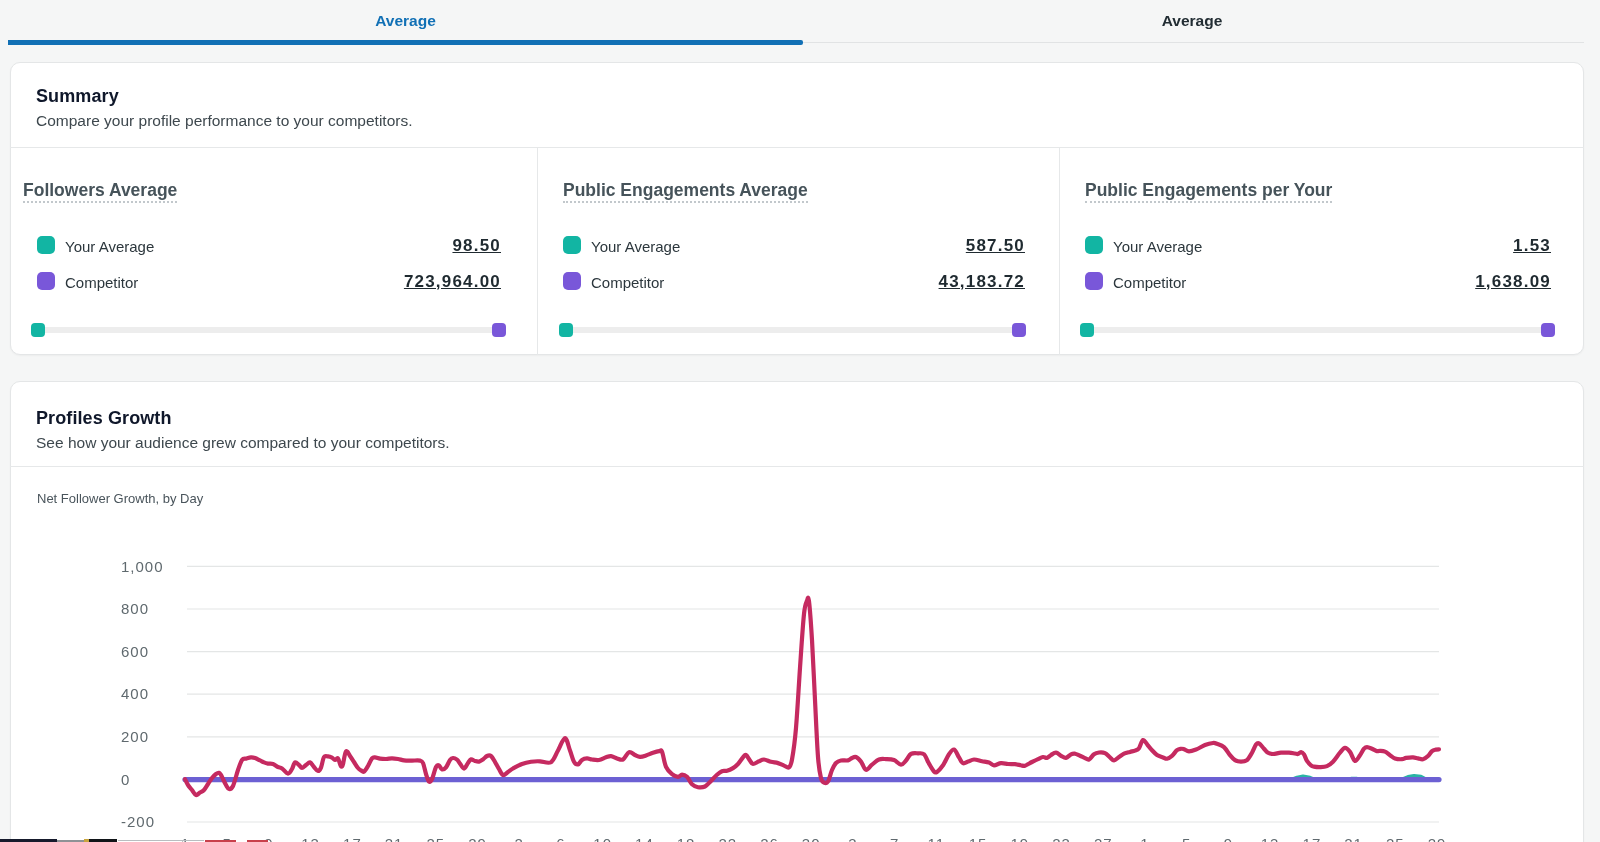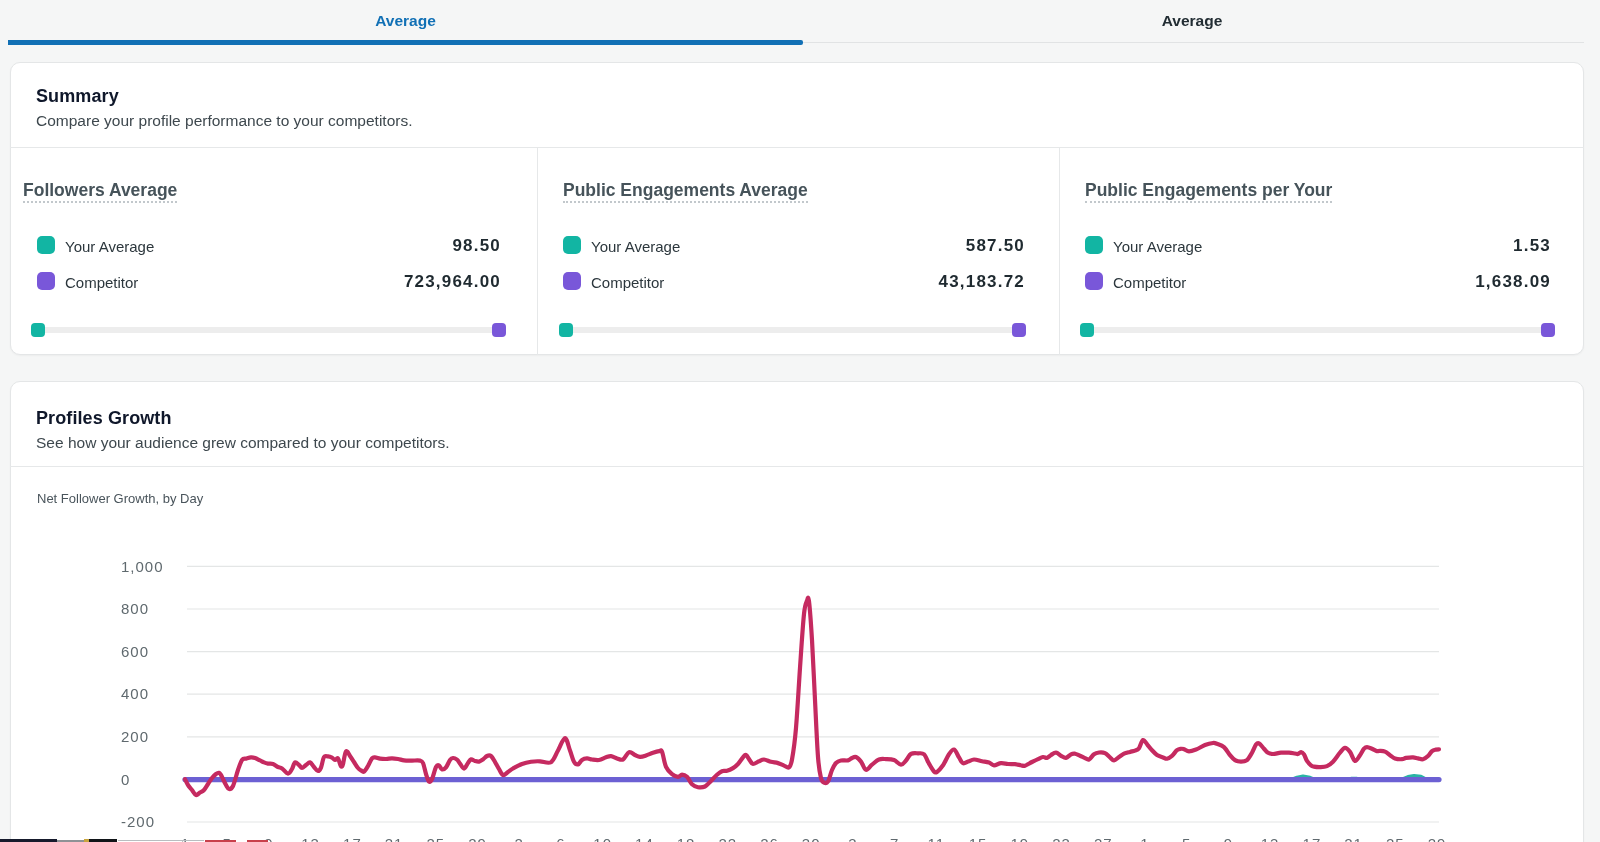--- a/index.html
+++ b/index.html
@@ -19,21 +19,21 @@
   h2 { font-size:18px; font-weight:bold; color:#0f172a; letter-spacing:0.1px; }
   .sub { font-size:15.5px; color:#3e484e; }
   .hdiv { left:10px; width:1574px; height:1px; background:#e6e8e9; }
   .vdiv { top:148px; width:1px; height:207px; background:#e6e8e9; }
   
   .colhead { top:182px; font-size:17.5px; font-weight:bold; color:#46535a; line-height:17px; border-bottom:2px dotted #c2c8cc; padding-bottom:2px; }
   .legsq { width:18px; height:18px; border-radius:5px; }
   .teal { background:#12b5a3; }
   .purple { background:#7957d9; }
   .leglab { font-size:15px; color:#2c373d; }
-  .val { font-size:17px; font-weight:bold; color:#1f2a30; text-align:right; letter-spacing:1.2px; }
+  .val { font-size:17px; font-weight:bold; color:#1f2a30; text-align:right; letter-spacing:1.2px;text-decoration:underline; }
   .track { top:327px; height:6px; background:#ededed; border-radius:3px; }
   .handle { top:323px; width:14px; height:14px; border-radius:4px; }
 </style>
 </head>
 <body>
 
   <div class="abs tabgray"></div>
   <div class="abs tabblue"></div>
   <div class="abs tab tab1">Average</div>
   <div class="abs tab tab2">Average</div>

